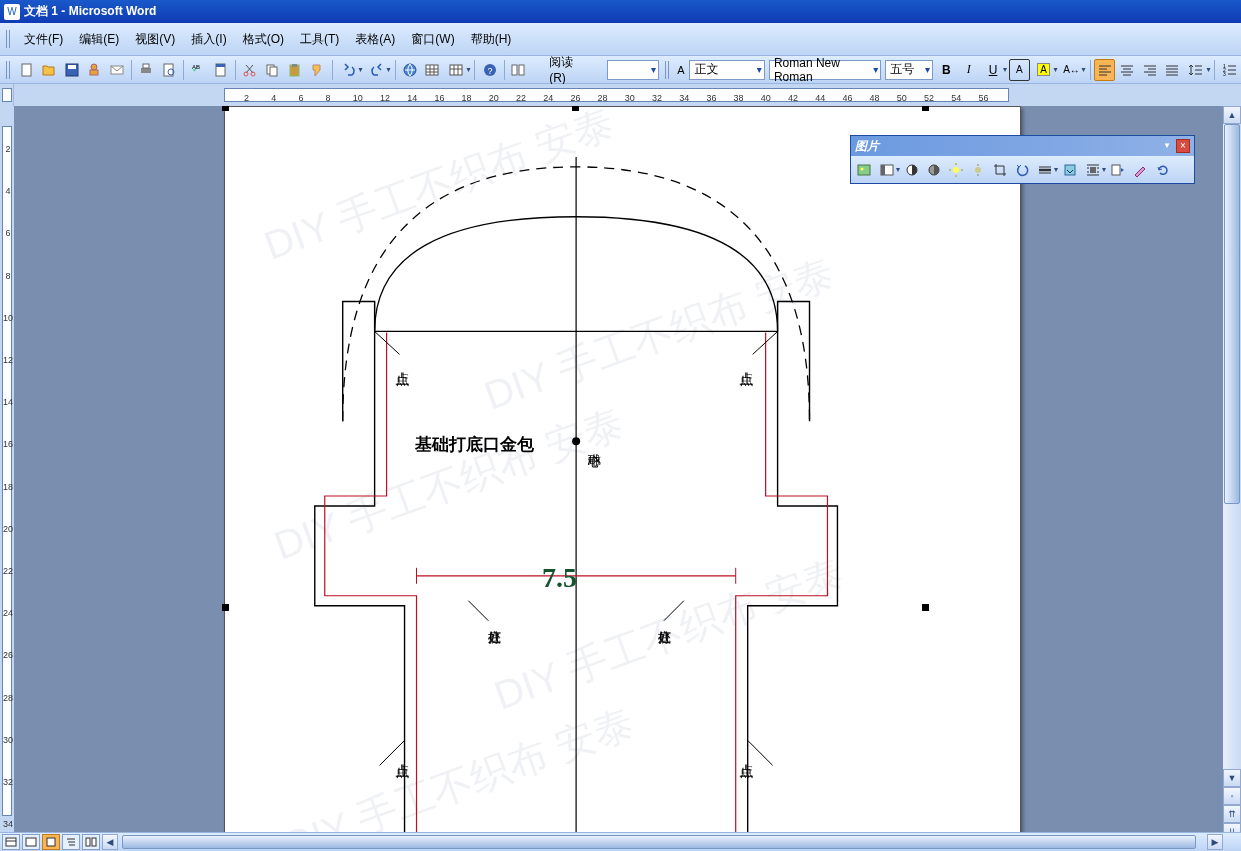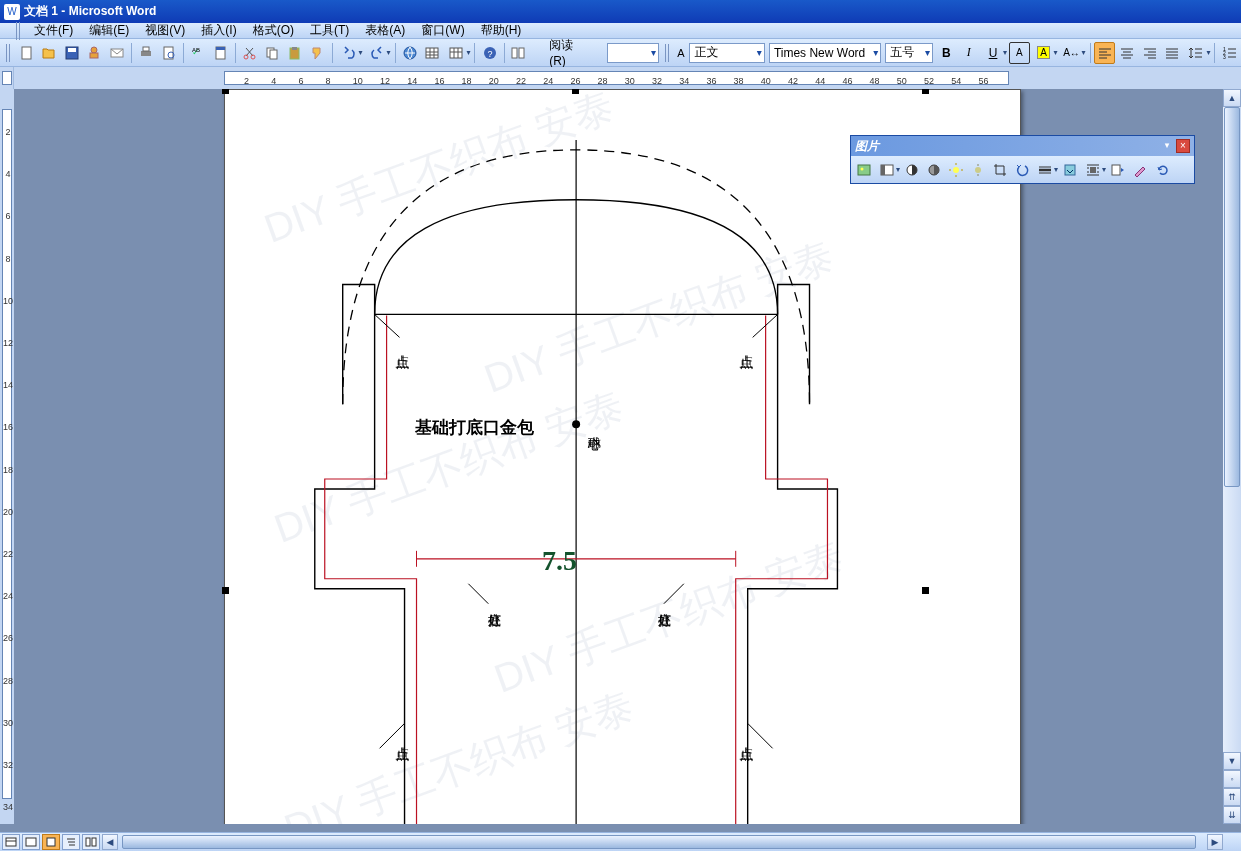--- a/index.html
+++ b/index.html
@@ -4,21 +4,21 @@
 <style>
 * { margin: 0; padding: 0; box-sizing: border-box; font-family: "SimSun", "Arial", sans-serif; }
 body { width: 1241px; height: 851px; background: #7a8fb0; overflow: hidden; position: relative; }
 
 
 .title-bar { height: 23px; background: linear-gradient(#1959c9,#0f3bb5); display: flex; align-items: center; padding-left: 4px; }
 .title-icon { width: 16px; height: 16px; background: #fff; margin-right: 4px; display: inline-flex; align-items: center; justify-content: center; font-size: 10px; color: #1b59c9; border-radius: 2px; }
 .title-text { color: #fff; font-size: 12px; font-weight: bold; }
 
 
-.menu-bar { height: 16px; background: linear-gradient(#ddecfe,#bdd4f5); border-bottom: 1px solid #97b5e0; display: flex; align-items: center; padding-left: 12px; }
+.menu-bar { height: 33px; background: linear-gradient(#ddecfe,#bdd4f5); border-bottom: 1px solid #97b5e0; display: flex; align-items: center; padding-left: 2px; }
 .menu-handle { width: 6px; height: 18px; margin: 0 4px; background: repeating-linear-gradient(90deg,#7a95c2 0,#7a95c2 1px,transparent 1px,transparent 3px); }
 .menu-item { font-size: 12px; padding: 3px 8px; cursor: default; }
 
 
 .toolbar { height: 28px; background: linear-gradient(#ddecfe,#bdd4f5); border-bottom: 1px solid #97b5e0; display: flex; align-items: center; padding-left: 2px; }
 .toolbar .handle { width: 6px; height: 18px; margin: 0 4px; background: repeating-linear-gradient(90deg,#7a95c2 0,#7a95c2 1px,transparent 1px,transparent 3px); }
 .tb-btn { width: 22px; height: 22px; display: inline-flex; align-items: center; justify-content: center; font-size: 12px; margin: 0 1px; border: 1px solid transparent; border-radius: 2px; }
 .tb-btn svg { width: 16px; height: 16px; }
 .tb-sep { width: 1px; height: 20px; background: #8caad5; margin: 0 3px; }
 .combo { height: 20px; background: #fff; border: 1px solid #7b9ac9; font-size: 12px; display: inline-flex; align-items: center; padding: 0 14px 0 4px; position: relative; margin: 0 2px; }
@@ -231,21 +231,21 @@
           <rect x="9" y="3" width="5" height="10" fill="#fff" stroke="#666"></rect>
         </svg>
       </div>
     <span class="lbl">阅读(R)</span>
   </div>
   <div class="combo" style="width:55px"></div>
 
   <div class="handle"></div>
   <span style="width:14px;text-align:center;font-size:11px">A</span>
   <div class="combo" style="width:80px">正文</div>
-  <div class="combo" style="width:120px">Times New Word</div>
+  <div class="combo" style="width:120px">Roman New Roman</div>
   <div class="combo" style="width:50px">五号</div>
   <div class="tb-btn" style="font-weight:bold">B</div>
   <div class="tb-btn" style="font-style:italic;font-family:serif">I</div>
   <div class="tb-drop">
       <div class="tb-btn" style="text-decoration:underline">U</div>
       <span class="arr">▾</span>
     </div>
   <div class="tb-btn" style="border:1px solid #333;font-size:10px">A</div>
   <div class="tb-drop">
       <div class="tb-btn">

